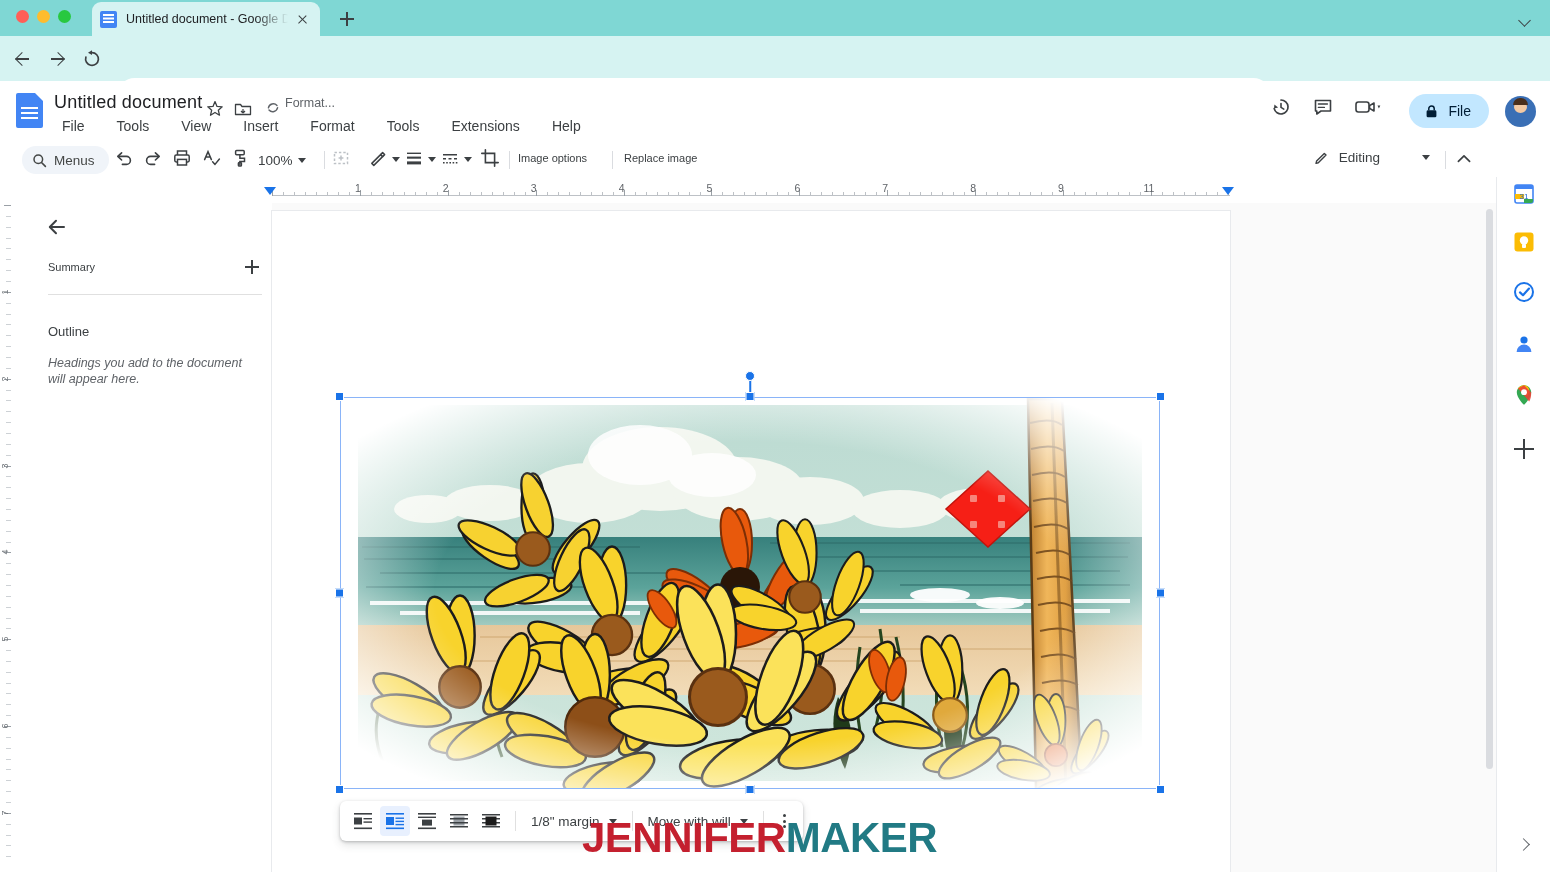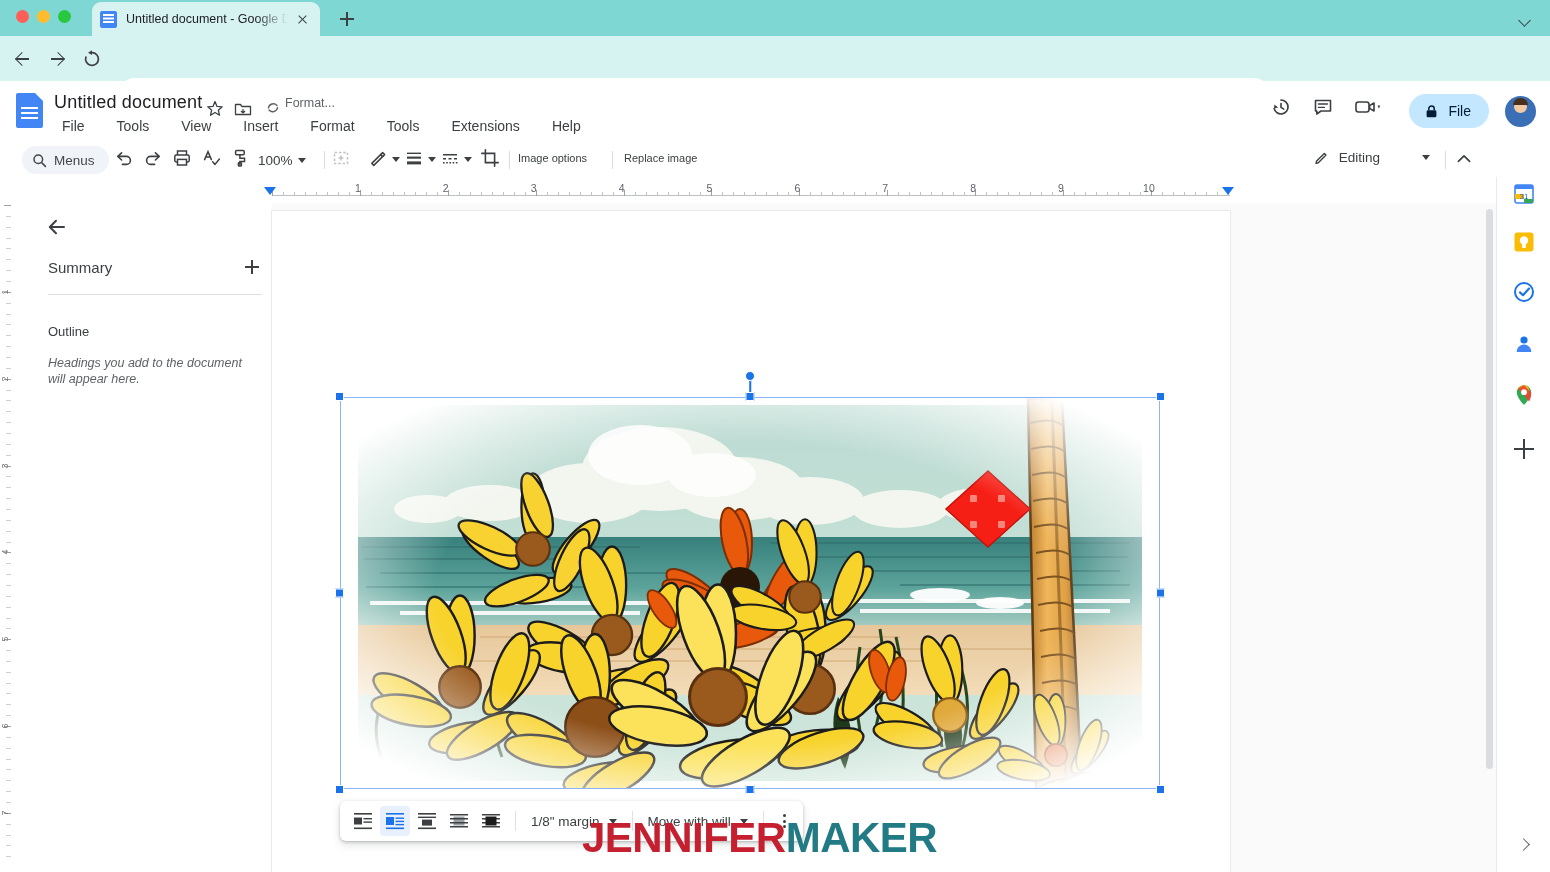--- a/index.html
+++ b/index.html
@@ -210,21 +210,21 @@
 
   
   .outline {
     position: absolute; top: 203px; left: 14px; width: 258px; height: 669px; background: #fff;
   }
   .back-arrow { position: absolute; left: 30px; top: 11px; width: 26px; height: 26px; }
   .summary-row {
     position: absolute; left: 34px; top: 54px; width: 214px; display: flex;
     align-items: center; justify-content: space-between;
   }
-  .summary-label { font-size: 15px; color: #3c4043; }
+  .summary-label { font-size: 11px; color: #3c4043; }
   .plus-btn { width: 20px; height: 20px; position: relative; }
   .plus-btn::before, .plus-btn::after { content: ""; position: absolute; background: #3c4043; }
   .plus-btn::before { left: 3px; top: 9.2px; width: 14px; height: 1.6px; }
   .plus-btn::after  { left: 9.2px; top: 3px; width: 1.6px; height: 14px; }
   .hr-line { position: absolute; left: 34px; top: 91px; width: 214px; height: 1px; background: #e0e0e0; }
   .outline-label { position: absolute; left: 34px; top: 121px; font-size: 13px; color: #3c4043; }
   .outline-hint {
     position: absolute; left: 34px; top: 152px; width: 212px; font-size: 12.5px;
     color: #5f6368; font-style: italic; line-height: 1.28;
   }
@@ -663,21 +663,21 @@
         <div class="tick" style="left: 1227.8px;"></div>
         <div class="rnum" style="left: 357.89px;">1</div>
         <div class="rnum" style="left: 445.78px;">2</div>
         <div class="rnum" style="left: 533.67px;">3</div>
         <div class="rnum" style="left: 621.56px;">4</div>
         <div class="rnum" style="left: 709.45px;">5</div>
         <div class="rnum" style="left: 797.339px;">6</div>
         <div class="rnum" style="left: 885.229px;">7</div>
         <div class="rnum" style="left: 973.119px;">8</div>
         <div class="rnum" style="left: 1061.01px;">9</div>
-        <div class="rnum" style="left: 1148.9px;">10</div>
+        <div class="rnum" style="left: 1148.9px;">11</div>
       </div>
     <div class="indent-marker" style="left:264px"></div>
     <div class="indent-marker" style="left:1222px"></div>
   </div>
 
   <div class="ruler-v">
     <div id="v-ticks">
         <div class="vtick" style="top: 0px; width: 7px; left: 4px; background: rgb(154, 160, 166);"></div>
         <div class="vtick" style="top: 10.8553px;"></div>
         <div class="vtick" style="top: 21.7105px;"></div>

